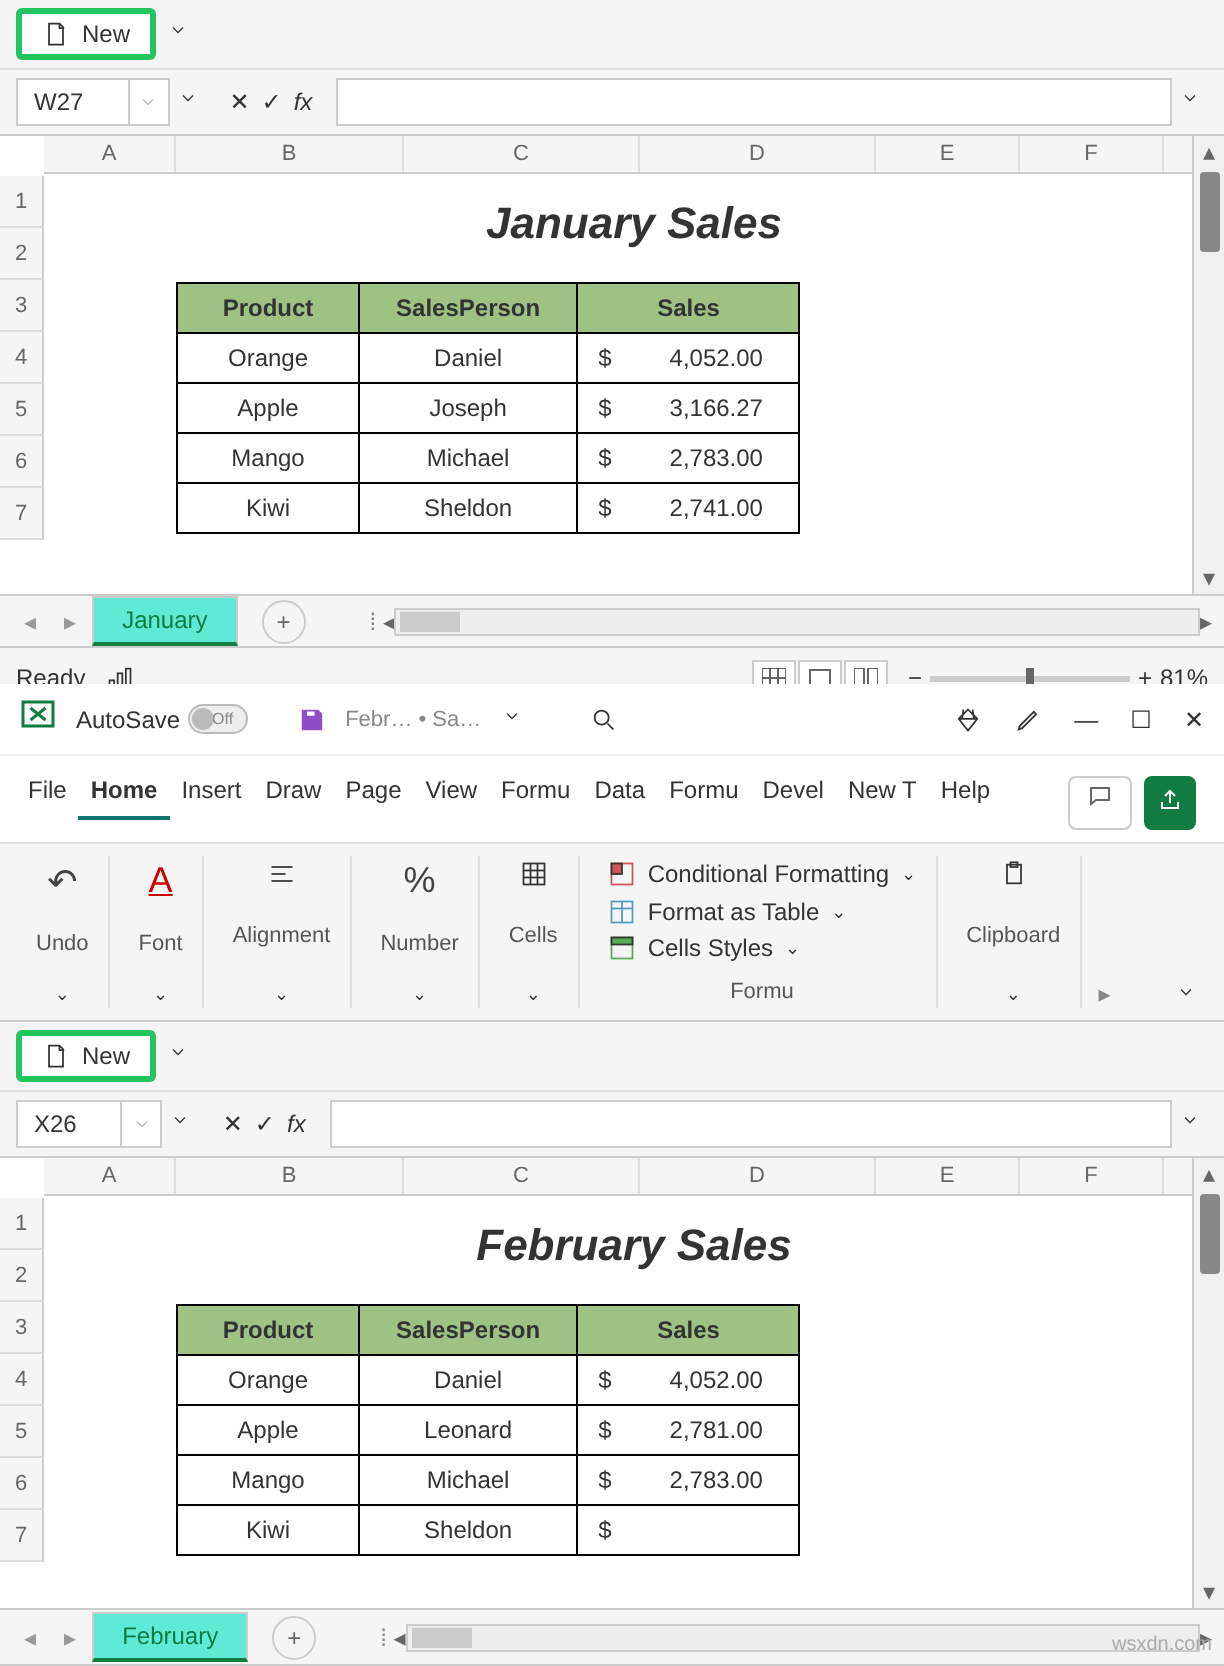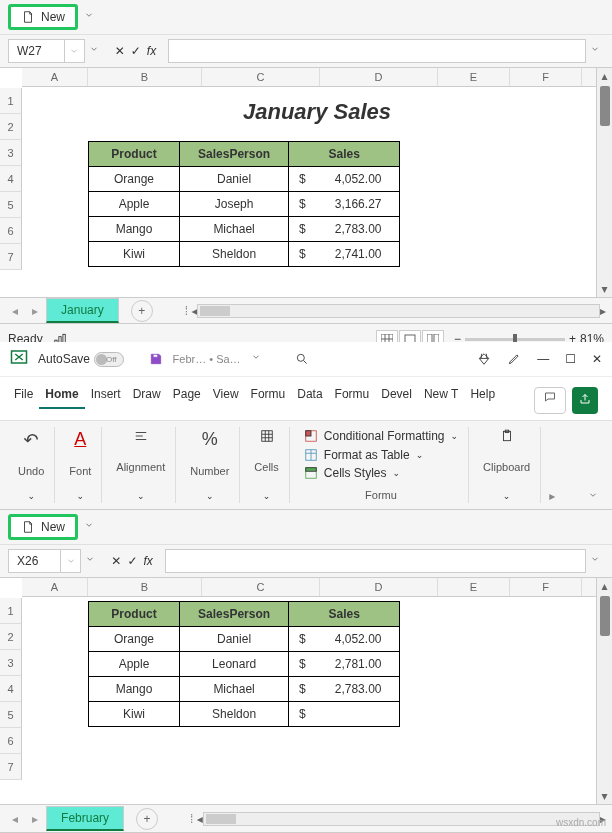--- a/index.html
+++ b/index.html
@@ -457,20 +457,21 @@
     <div class="rowhdrs">
       <div>1</div>
         <div>2</div>
         <div>3</div>
         <div>4</div>
         <div>5</div>
         <div>6</div>
         <div>7</div>
     </div>
     <div class="grid" style="height:200px">
+      <div class="title">February Sales</div>
       <table class="tbl" style="margin-top:4px">
         <tbody>
             <tr>
               <th>Product</th>
               <th>SalesPerson</th>
               <th colspan="2">Sales</th>
             </tr>
         <tr>
               <td>Orange</td>
               <td>Daniel</td>

